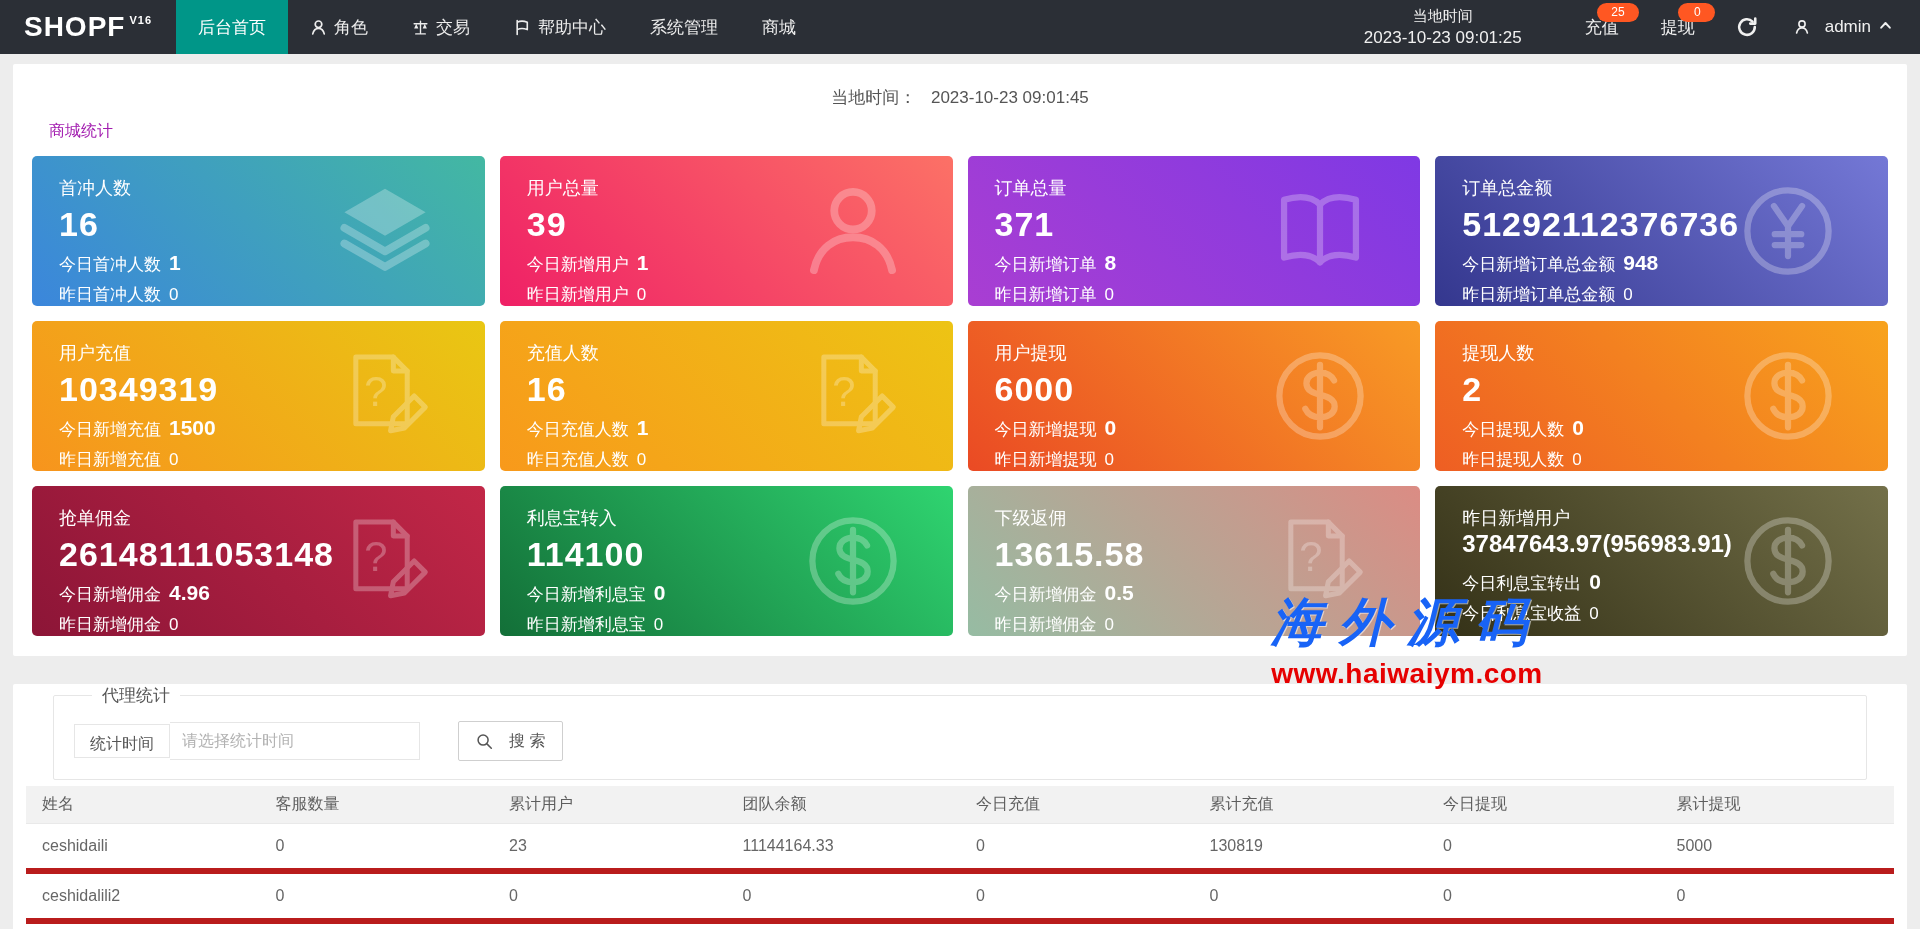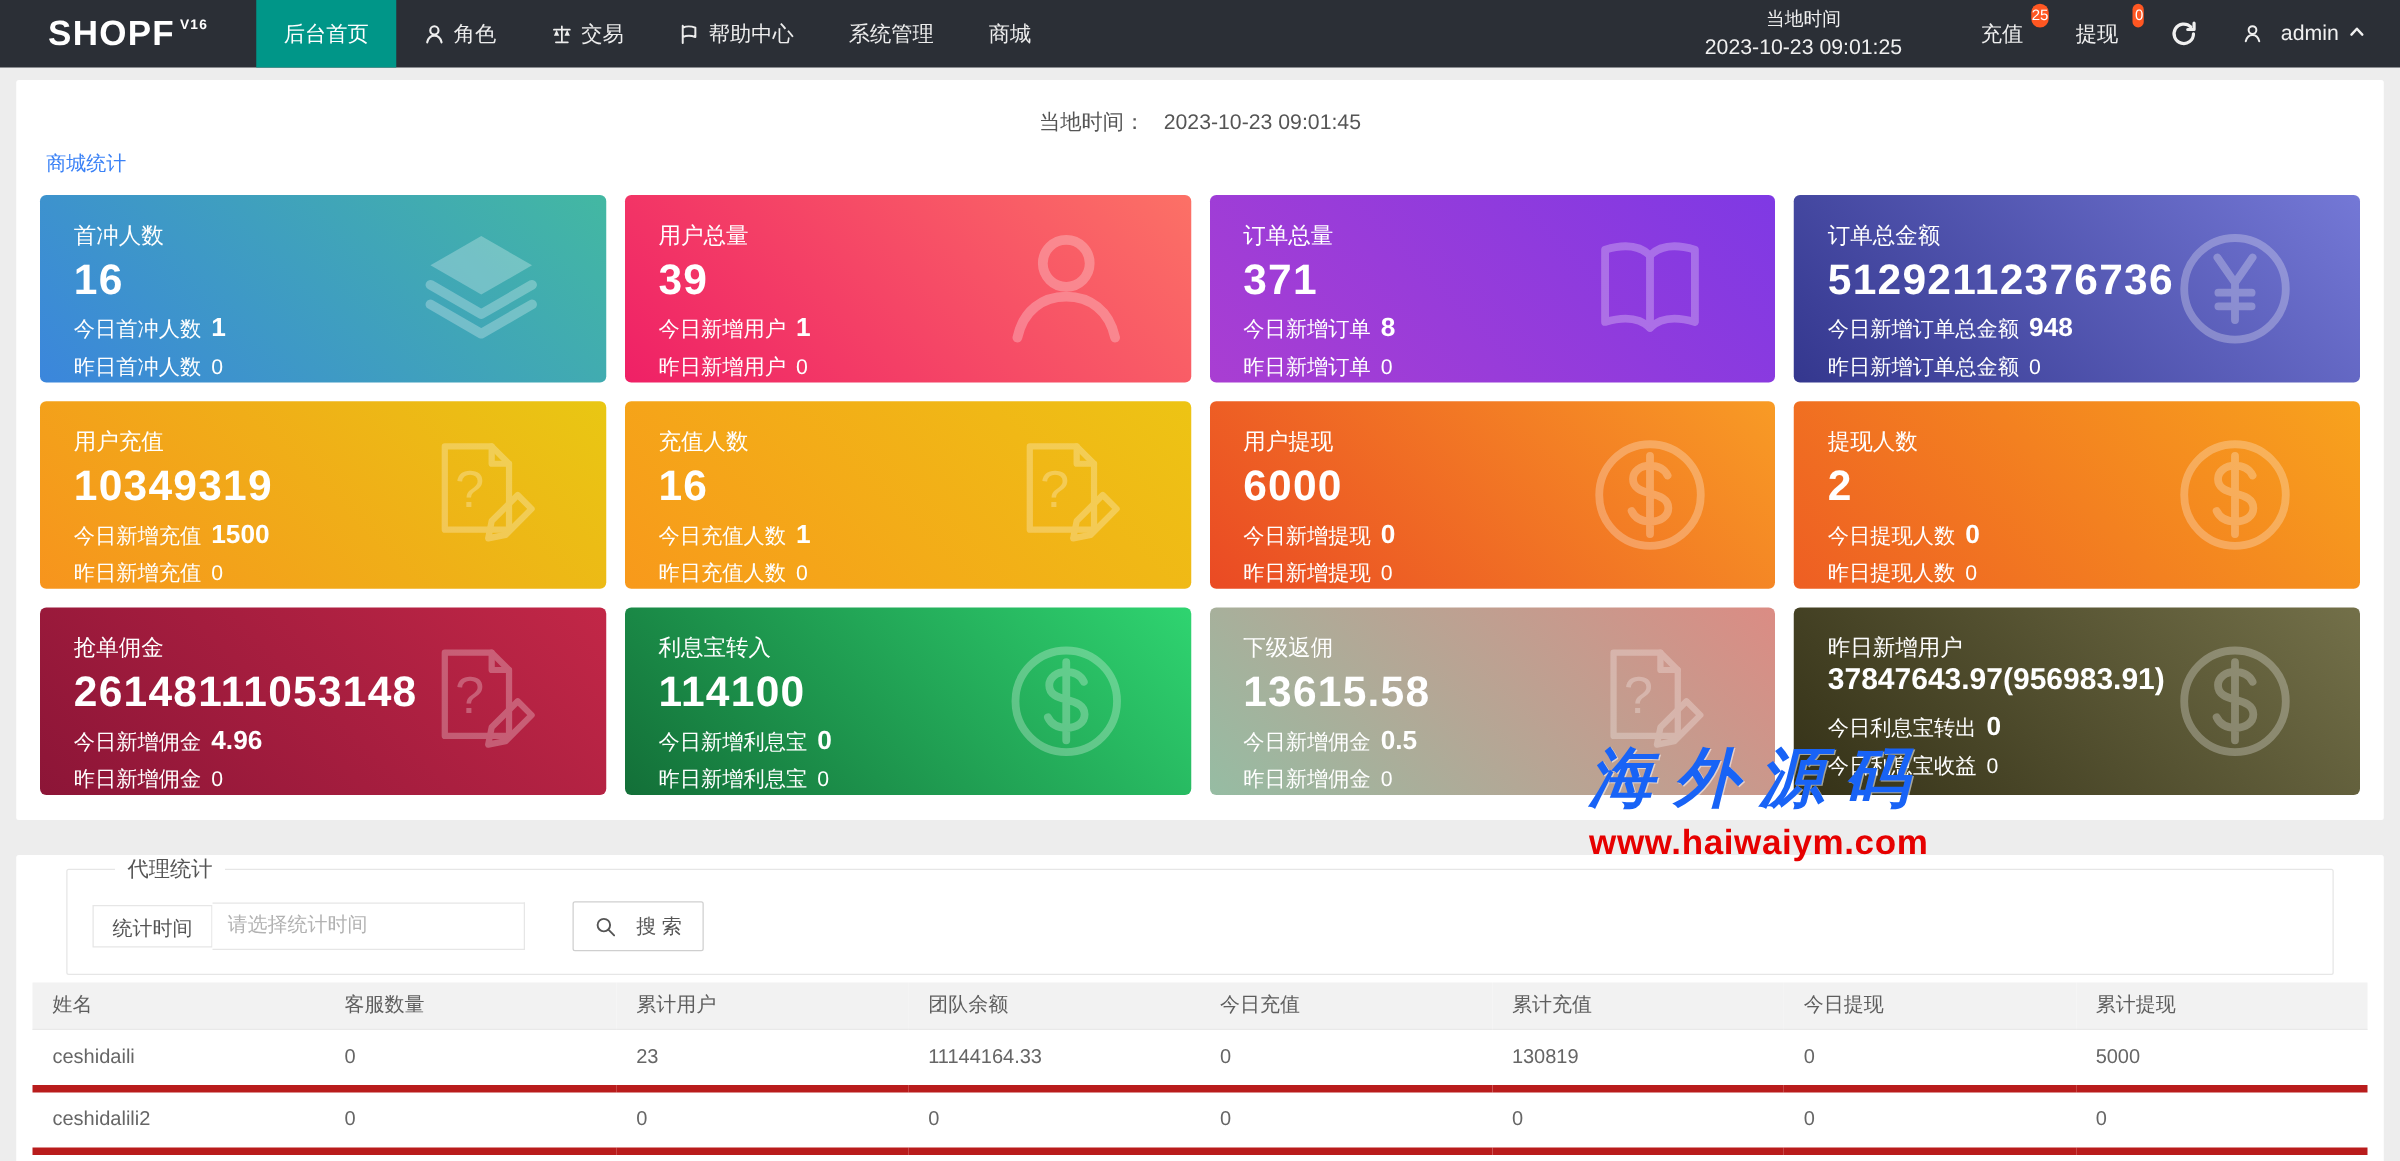--- a/index.html
+++ b/index.html
@@ -1,47 +1,47 @@
 <!DOCTYPE html>
 <html><head>
 <meta charset="utf-8">
 <style>
   html,body{margin:0;padding:0;width:1920px;height:929px;overflow:hidden;
     background:#ededed;font-family:"Liberation Sans",sans-serif;}
   .page{position:relative;width:1920px;height:929px;}
 
   
   .navbar{height:54px;background:#2b2f36;display:flex;align-items:stretch;color:#f0f0f0;}
-  .logo{width:205px;display:flex;align-items:center;justify-content:center;color:#fff;
+  .logo{width:176px;display:flex;align-items:center;justify-content:center;color:#fff;
     font-size:28px;font-weight:600;letter-spacing:1px;}
   .logo sup{font-size:11px;font-weight:700;margin:-14px 0 0 4px;}
   .nav-items{display:flex;align-items:stretch;}
   .nav-item{display:flex;align-items:center;padding:0 22px;font-size:17px;color:#ededed;cursor:pointer;}
   .nav-item.active{background:#009688;color:#fff;}
   .ni-ic{display:inline-flex;margin-right:7px;}
   .ni-ic svg{width:17px;height:17px;}
   .nav-right{margin-left:auto;display:flex;align-items:center;padding-right:28px;}
   .time-block{text-align:center;margin-right:42px;line-height:1.4;}
   .time-block .t1{font-size:15px;}
   .time-block .t2{font-size:17px;}
   .nav-badge-item{position:relative;font-size:17px;margin:0 21px;cursor:pointer;}
   .badge{position:absolute;top:-13px;right:-20px;background:#ff5722;color:#fff;border-radius:10px;
-    min-width:9px;height:19px;line-height:19px;padding:0 0;font-size:12px;font-style:normal;text-align:right;}
+    min-width:9px;height:19px;line-height:19px;padding:0 14px;font-size:12px;font-style:normal;text-align:right;}
   .refresh-btn{margin:0 20px;display:flex;align-items:center;cursor:pointer;}
   .refresh-btn svg{width:22px;height:22px;}
   .user-menu{display:flex;align-items:center;gap:8px;font-size:17px;margin-left:16px;cursor:pointer;}
   .user-menu svg{width:16px;height:16px;}
   .caret svg{width:13px;height:13px;}
 
   
   .panel{background:#fff;margin:10px 13px;border-radius:2px;position:relative;}
   .panel-1{padding-bottom:20px;}
   .time-row{padding-top:22px;text-align:center;font-size:17px;color:#555;}
   .time-row .tv{margin-left:10px;}
-  .section-label{margin:12px 0 0 24px;font-size:16px;color:#3b82f6;}
+  .section-label{margin:12px 0 0 36px;font-size:16px;color:#a21caf;}
 
   
   .cards{display:grid;grid-template-columns:repeat(4,1fr);gap:15px;padding:14px 19px 0;}
   .card{height:150px;border-radius:5px;color:#fff;position:relative;overflow:hidden;
     padding:20px 0 0 27px;box-sizing:border-box;}
   .c-title{font-size:18px;}
   .c-value{font-size:34px;font-weight:bold;margin-top:5px;letter-spacing:1px;}
   .c-value.sm{font-size:24px;margin-top:0;padding-bottom:5px;letter-spacing:0;}
   .c-sub{font-size:17px;margin-top:7px;}
   .c-sub b{font-size:21px;margin-left:8px;}

